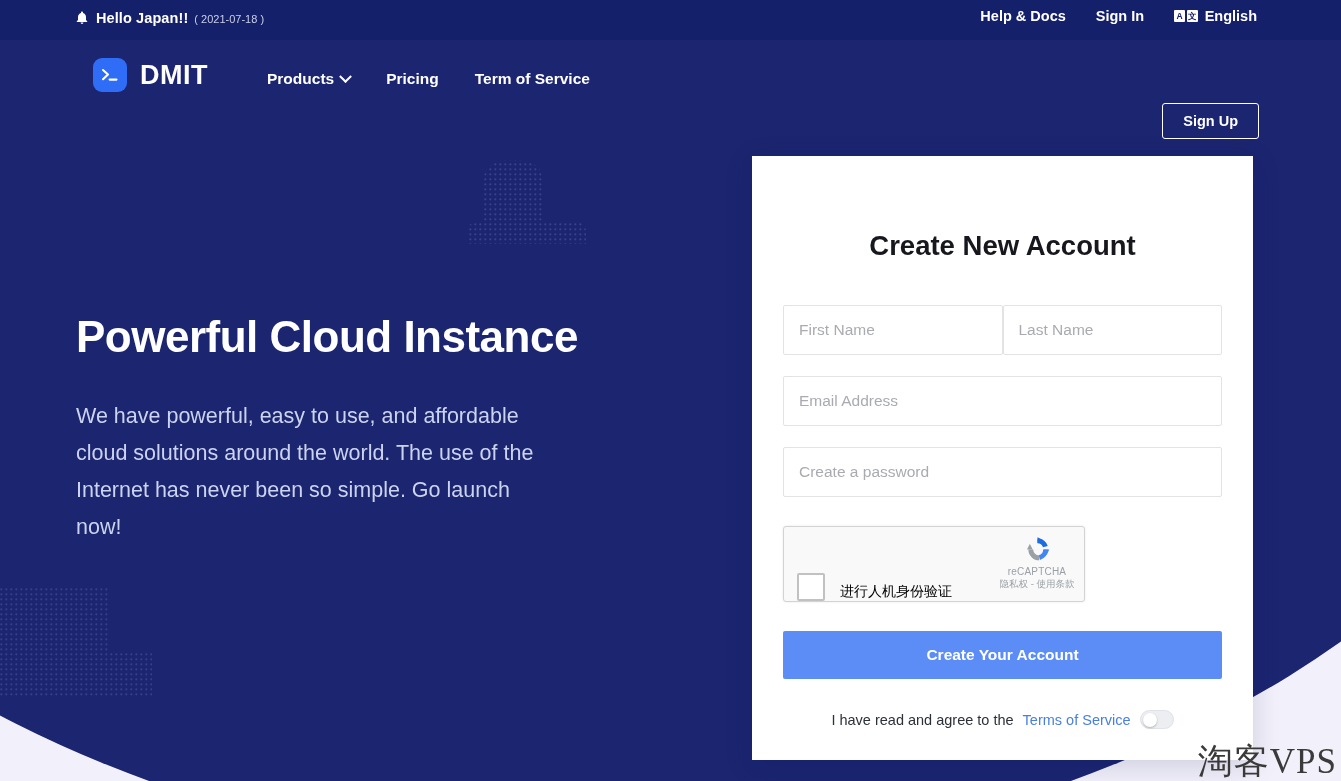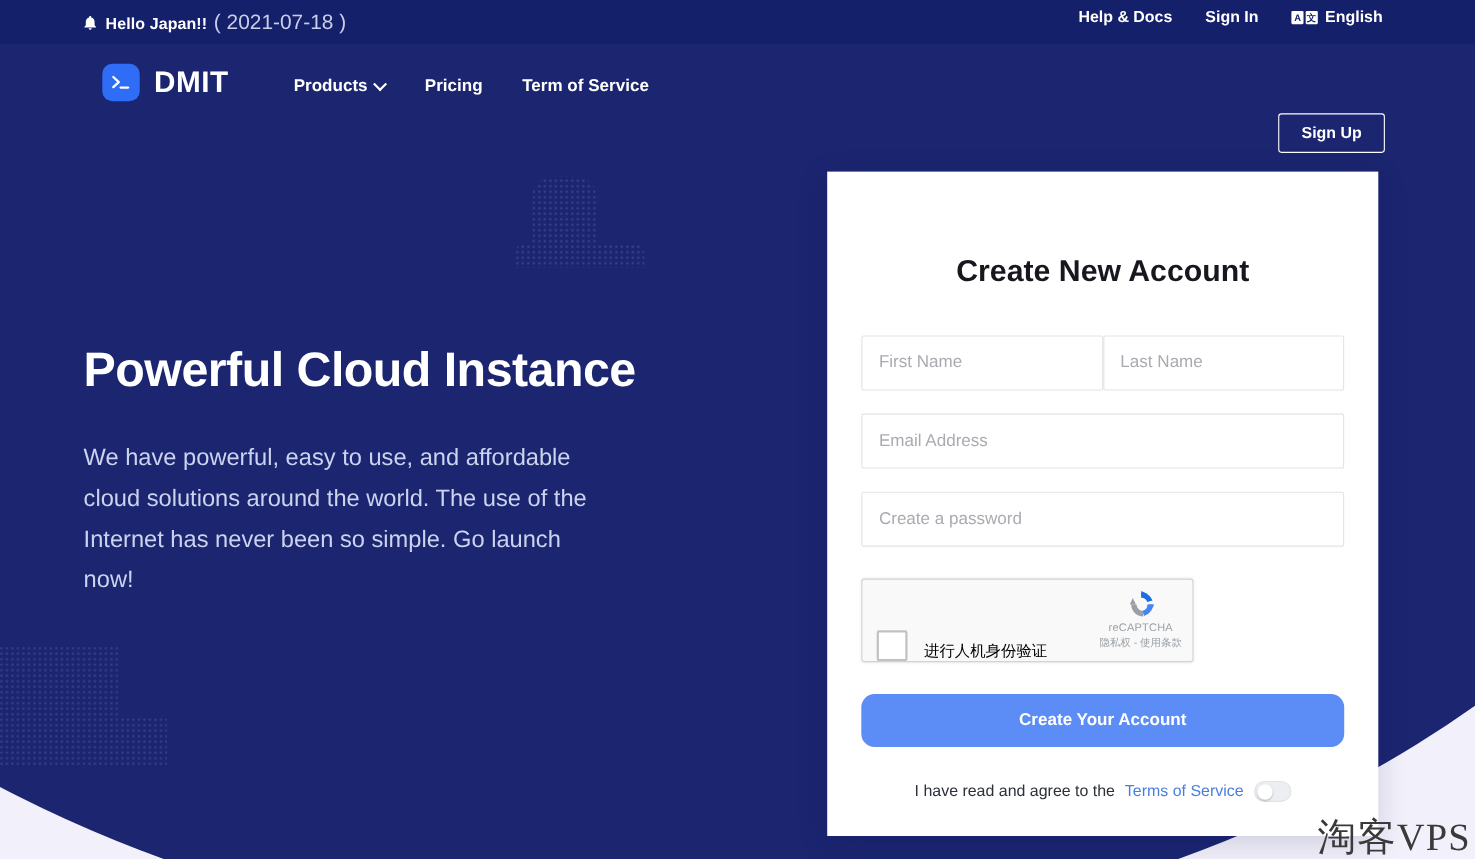--- a/index.html
+++ b/index.html
@@ -71,21 +71,21 @@
     display:flex; align-items:baseline; gap:6px;
     color:#ffffff; font-size:14.5px;
   }
   .bell-icon {
     display:inline-block; position:relative;
     width:12px; height:14px; margin-right:2px;
     align-self:center;
   }
   .bell-icon svg { display:block; }
   .hello-strong { font-weight:bold; font-size:14.5px; color:#fff; letter-spacing:.1px;}
-  .hello-date { font-weight:normal; font-size:19px; color:#c9cfe8; }
+  .hello-date { font-weight:normal; font-size:11px; color:#c9cfe8; }
 
   .top-right {
     position:absolute; right:84px; top:8px;
     display:flex; align-items:center; gap:30px;
   }
   .top-link {
     color:#ffffff; font-size:14.5px; font-weight:bold;
     text-decoration:none; cursor:pointer; white-space:nowrap;
   }
   .lang {
@@ -231,21 +231,21 @@
 
   .submit-btn {
     width:100%; height:48px;
     margin-top:29px;
     background:#5c8df6;
     color:#ffffff;
     border:none;
     font-size:15.5px; font-weight:bold;
     font-family:inherit;
     cursor:pointer;
-    border-radius:12px;
+    border-radius:2px;
   }
   .terms {
     margin-top:31px;
     display:flex; align-items:center; justify-content:center;
     gap:9px;
     font-size:14.5px; color:#2c3038;
   }
   .terms a { color:#4a7fe0; text-decoration:none; cursor:pointer; }
   .toggle {
     width:34px; height:19px;

